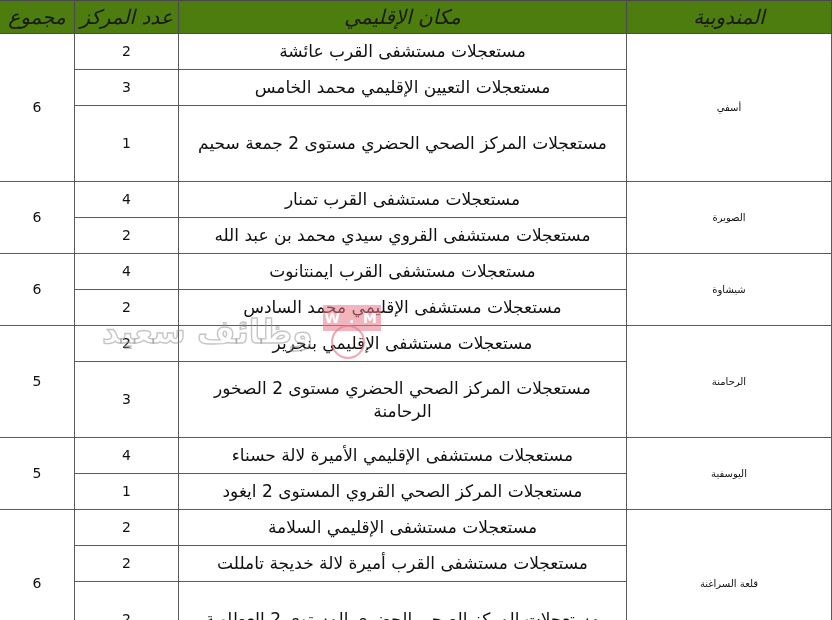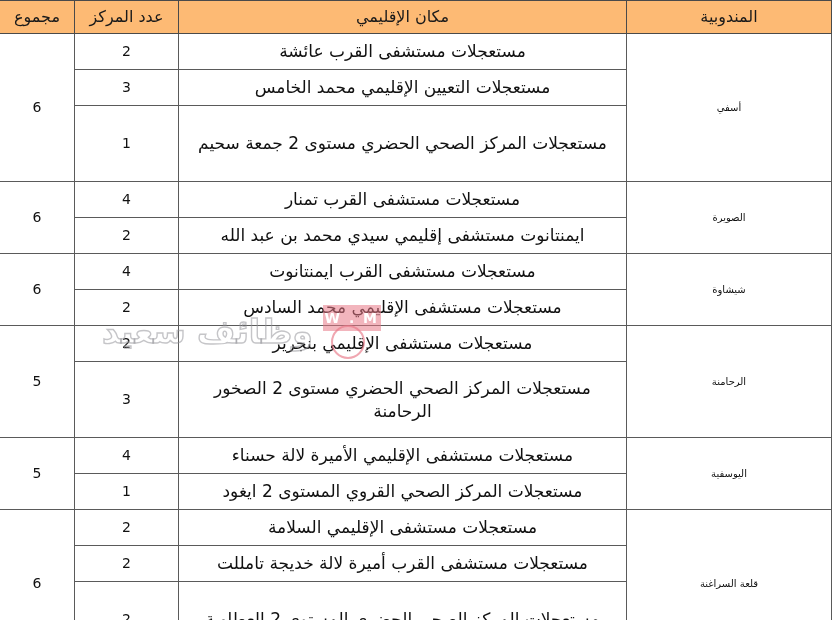--- a/index.html
+++ b/index.html
@@ -42,25 +42,26 @@
   }
 
   
   col.col-delegation { width: 205px; }
   col.col-place      { width: 448px; }
   col.col-count      { width: 104px; }
   col.col-total      { width: 75px; }
 
   
   tr.header-row th {
-    background: #fdba74;
+    background: #4d7c0f;
     height: 32px;
-    font-size: 16px;
+    font-size: 20px;
     color: #1a1a1a;
     border-color: #4a4a4a;
+    font-style: italic;
   }
 
   
   td.cell-delegation {
     background: #fae94b;
     font-size: 10px;
     border-right: 1px solid #4a4a4a;
     border-left: 1px solid #5a5a5a;
   }
 
@@ -178,21 +179,21 @@
           <td class="cell-place">مستعجلات المركز الصحي الحضري مستوى 2 جمعة سحيم</td>
           <td class="cell-count">1</td>
         </tr>
         <tr class="data-row">
           <td class="cell-delegation" rowspan="2">الصويرة</td>
           <td class="cell-place">مستعجلات مستشفى القرب تمنار</td>
           <td class="cell-count">4</td>
           <td class="cell-total" rowspan="2">6</td>
         </tr>
         <tr class="data-row">
-          <td class="cell-place">ايمنتانوت مستشفى إقليمي سيدي محمد بن عبد الله</td>
+          <td class="cell-place">مستعجلات مستشفى القروي سيدي محمد بن عبد الله</td>
           <td class="cell-count">2</td>
         </tr>
         <tr class="data-row">
           <td class="cell-delegation" rowspan="2">شيشاوة</td>
           <td class="cell-place">مستعجلات مستشفى القرب ايمنتانوت</td>
           <td class="cell-count">4</td>
           <td class="cell-total" rowspan="2">6</td>
         </tr>
         <tr class="data-row">
           <td class="cell-place">مستعجلات مستشفى الإقليمي محمد السادس</td>

